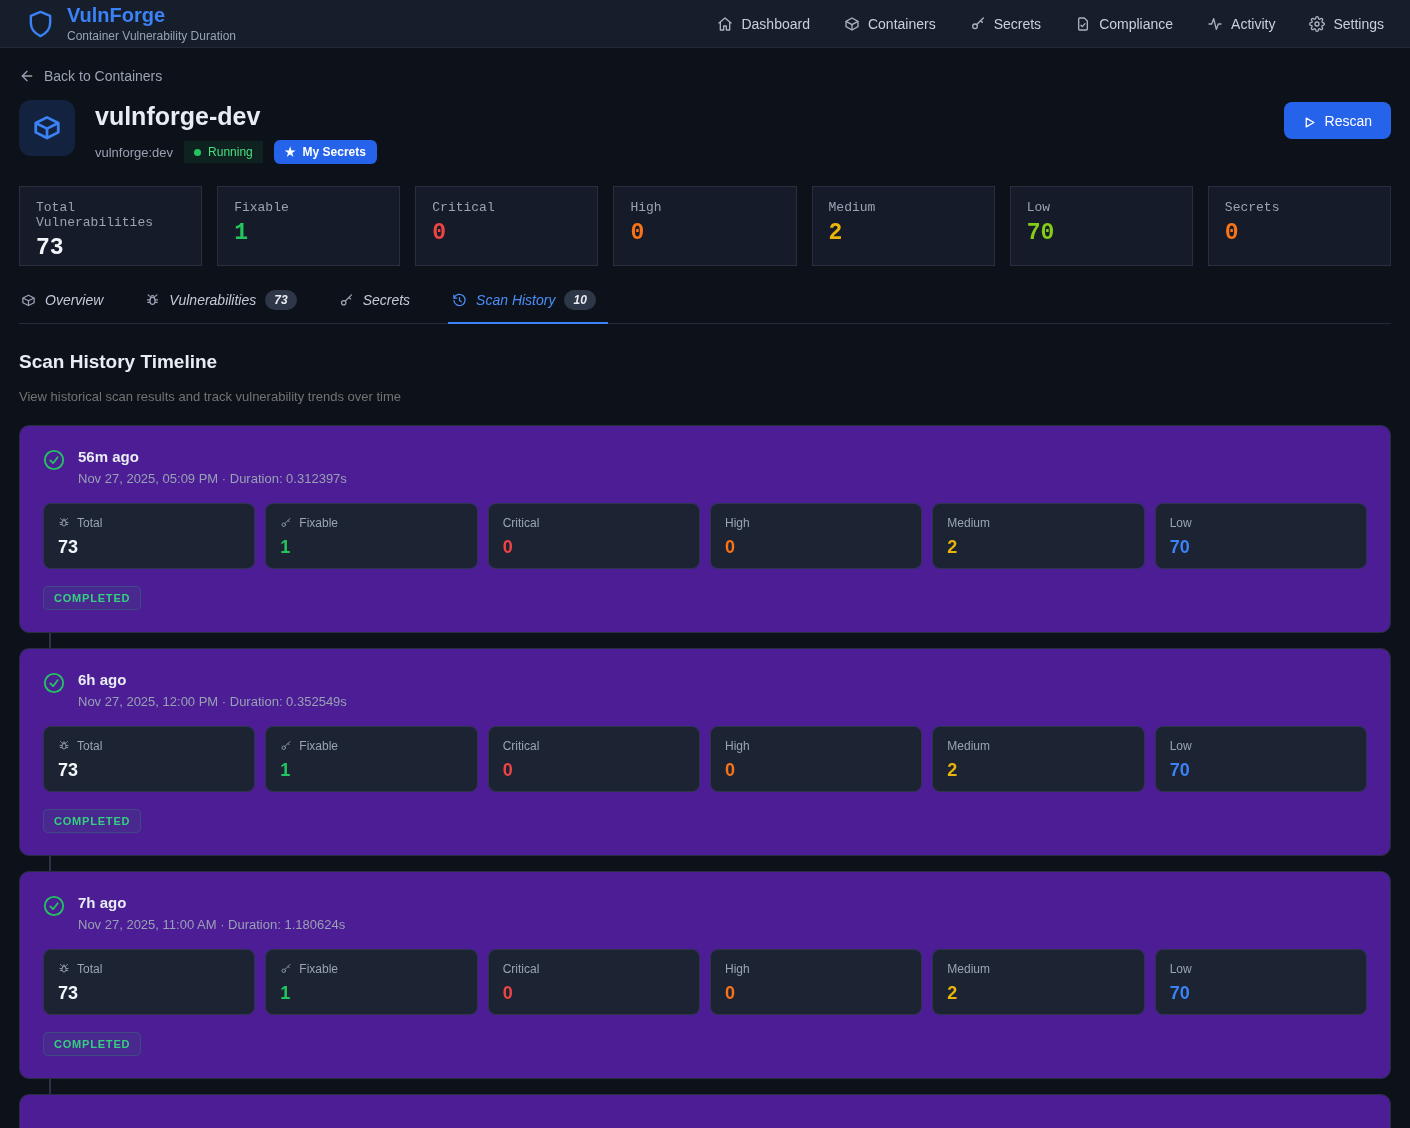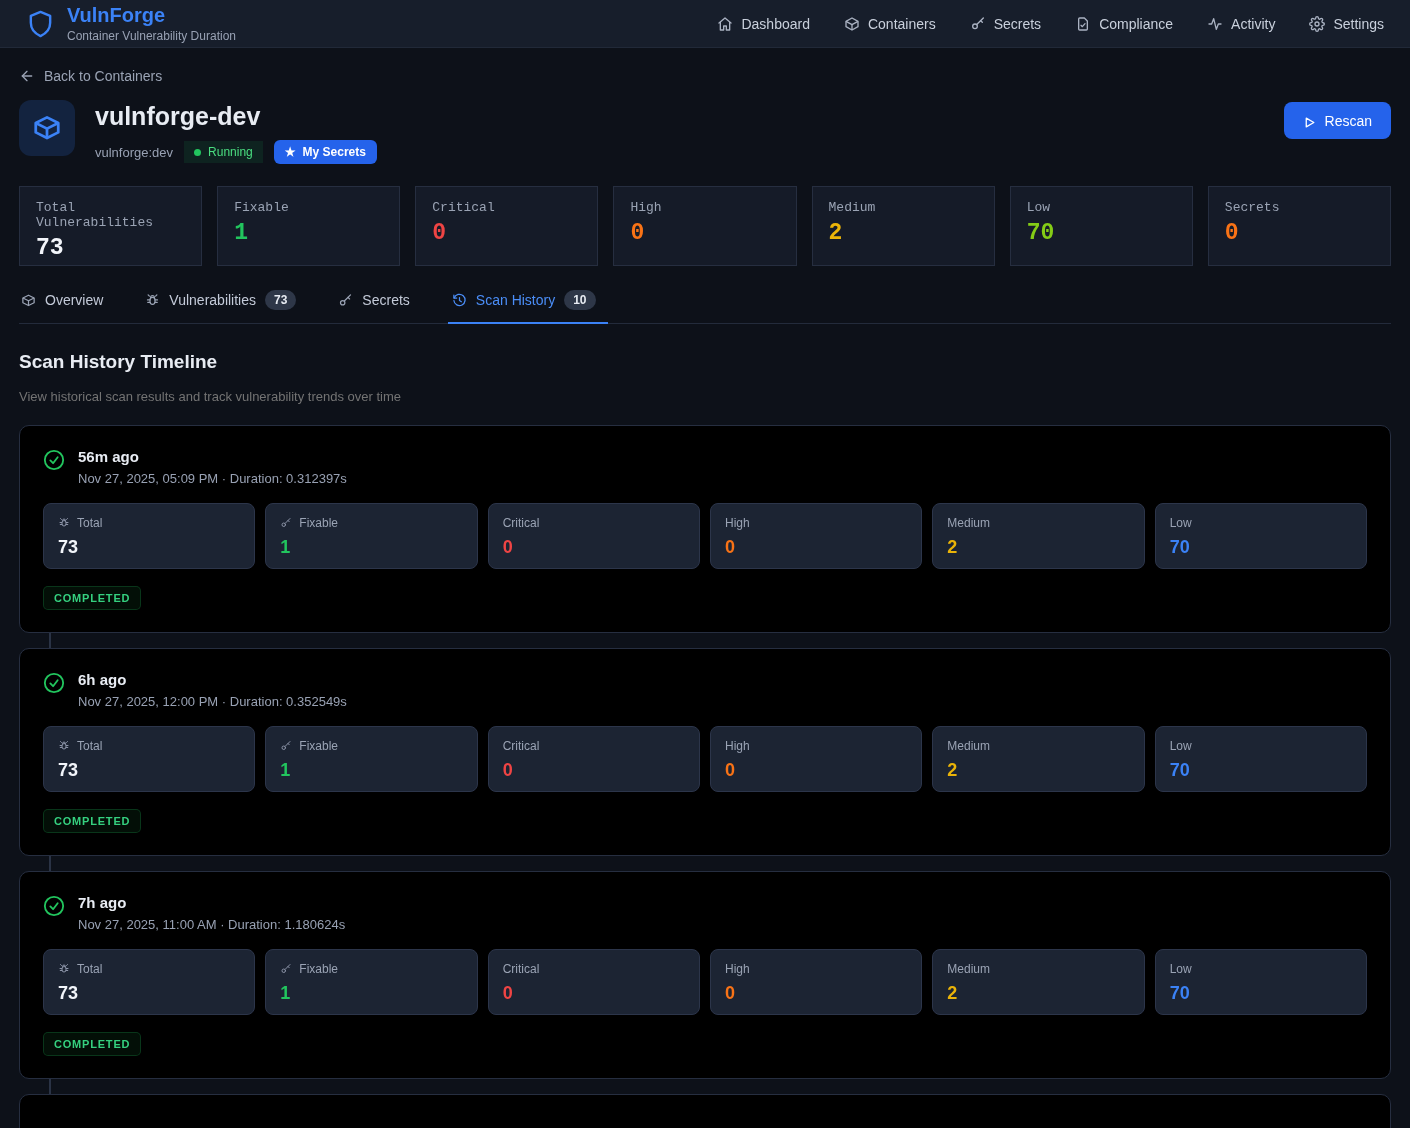--- a/index.html
+++ b/index.html
@@ -45,36 +45,36 @@
 
   
   .stats-row { display:grid; grid-template-columns:repeat(7,1fr); gap:15px; margin-top:22px; }
   .scard { background:#151b28; border:1px solid #262e40; border-radius:0; padding:13px 16px; height:80px;font-family:Liberation Mono, monospace; }
   .slabel { font-size:13px; color:#9aa3b4; }
   .svalue { font-size:23px; font-weight:bold; margin-top:5px; }
 
   
   .tabs { display:flex; gap:38px; margin-top:24px; border-bottom:1px solid #232b3b; }
   .tab { display:flex; align-items:center; gap:9px; padding:0 2px 13px; font-size:14px;
-    color:#c3cad8; cursor:pointer; position:relative; }
+    color:#c3cad8; cursor:pointer; position:relative;font-style:italic; }
   .tab .ticon { color:#9aa3b4; }
   .tab.active { color:#4b8ef8; }
   .tab.active .ticon { color:#4b8ef8; }
   .tab.active::after { content:""; position:absolute; left:-2px; right:-10px; bottom:-1px;
     height:2px; background:var(--accent,#3b82f6); }
   .tab-badge { background:#2e3748; color:#e7ebf2; font-size:12px; font-weight:bold;
     padding:3px 9px; border-radius:11px; }
 
   
   .sec-title { font-size:19px; font-weight:bold; margin-top:27px; }
   .sec-sub { font-size:13px; color:#737373; margin-top:10px; }
 
   
   .timeline { margin-top:21px; }
-  .tcard { background:#000000; border:1px solid #262e40; border-radius:10px; padding:22px 23px; }
+  .tcard { background:#4c1d95; border:1px solid #262e40; border-radius:10px; padding:22px 23px; }
   .connector { width:2px; height:15px; background:#2a3345; margin-left:30px; }
   .tcard-head { display:flex; gap:13px; align-items:flex-start; }
   .check { color:var(--green,#22c55e); margin-top:1px; }
   .t-ago { font-size:15px; font-weight:bold; }
   .t-date { font-size:13px; color:#98a1b3; margin-top:6px; }
   .mini-grid { display:grid; grid-template-columns:repeat(6,1fr); gap:10px; margin-top:17px; }
   .mini { background:#1c2433; border:1px solid #2c354a; border-radius:8px; padding:12px 14px; height:66px; }
   .mini-label { display:flex; align-items:center; gap:7px; font-size:12px; color:#9aa3b4; }
   .mini-label .micon { color:#8b93a7; }
   .mini-value { font-size:18px; font-weight:bold; margin-top:7px; }

